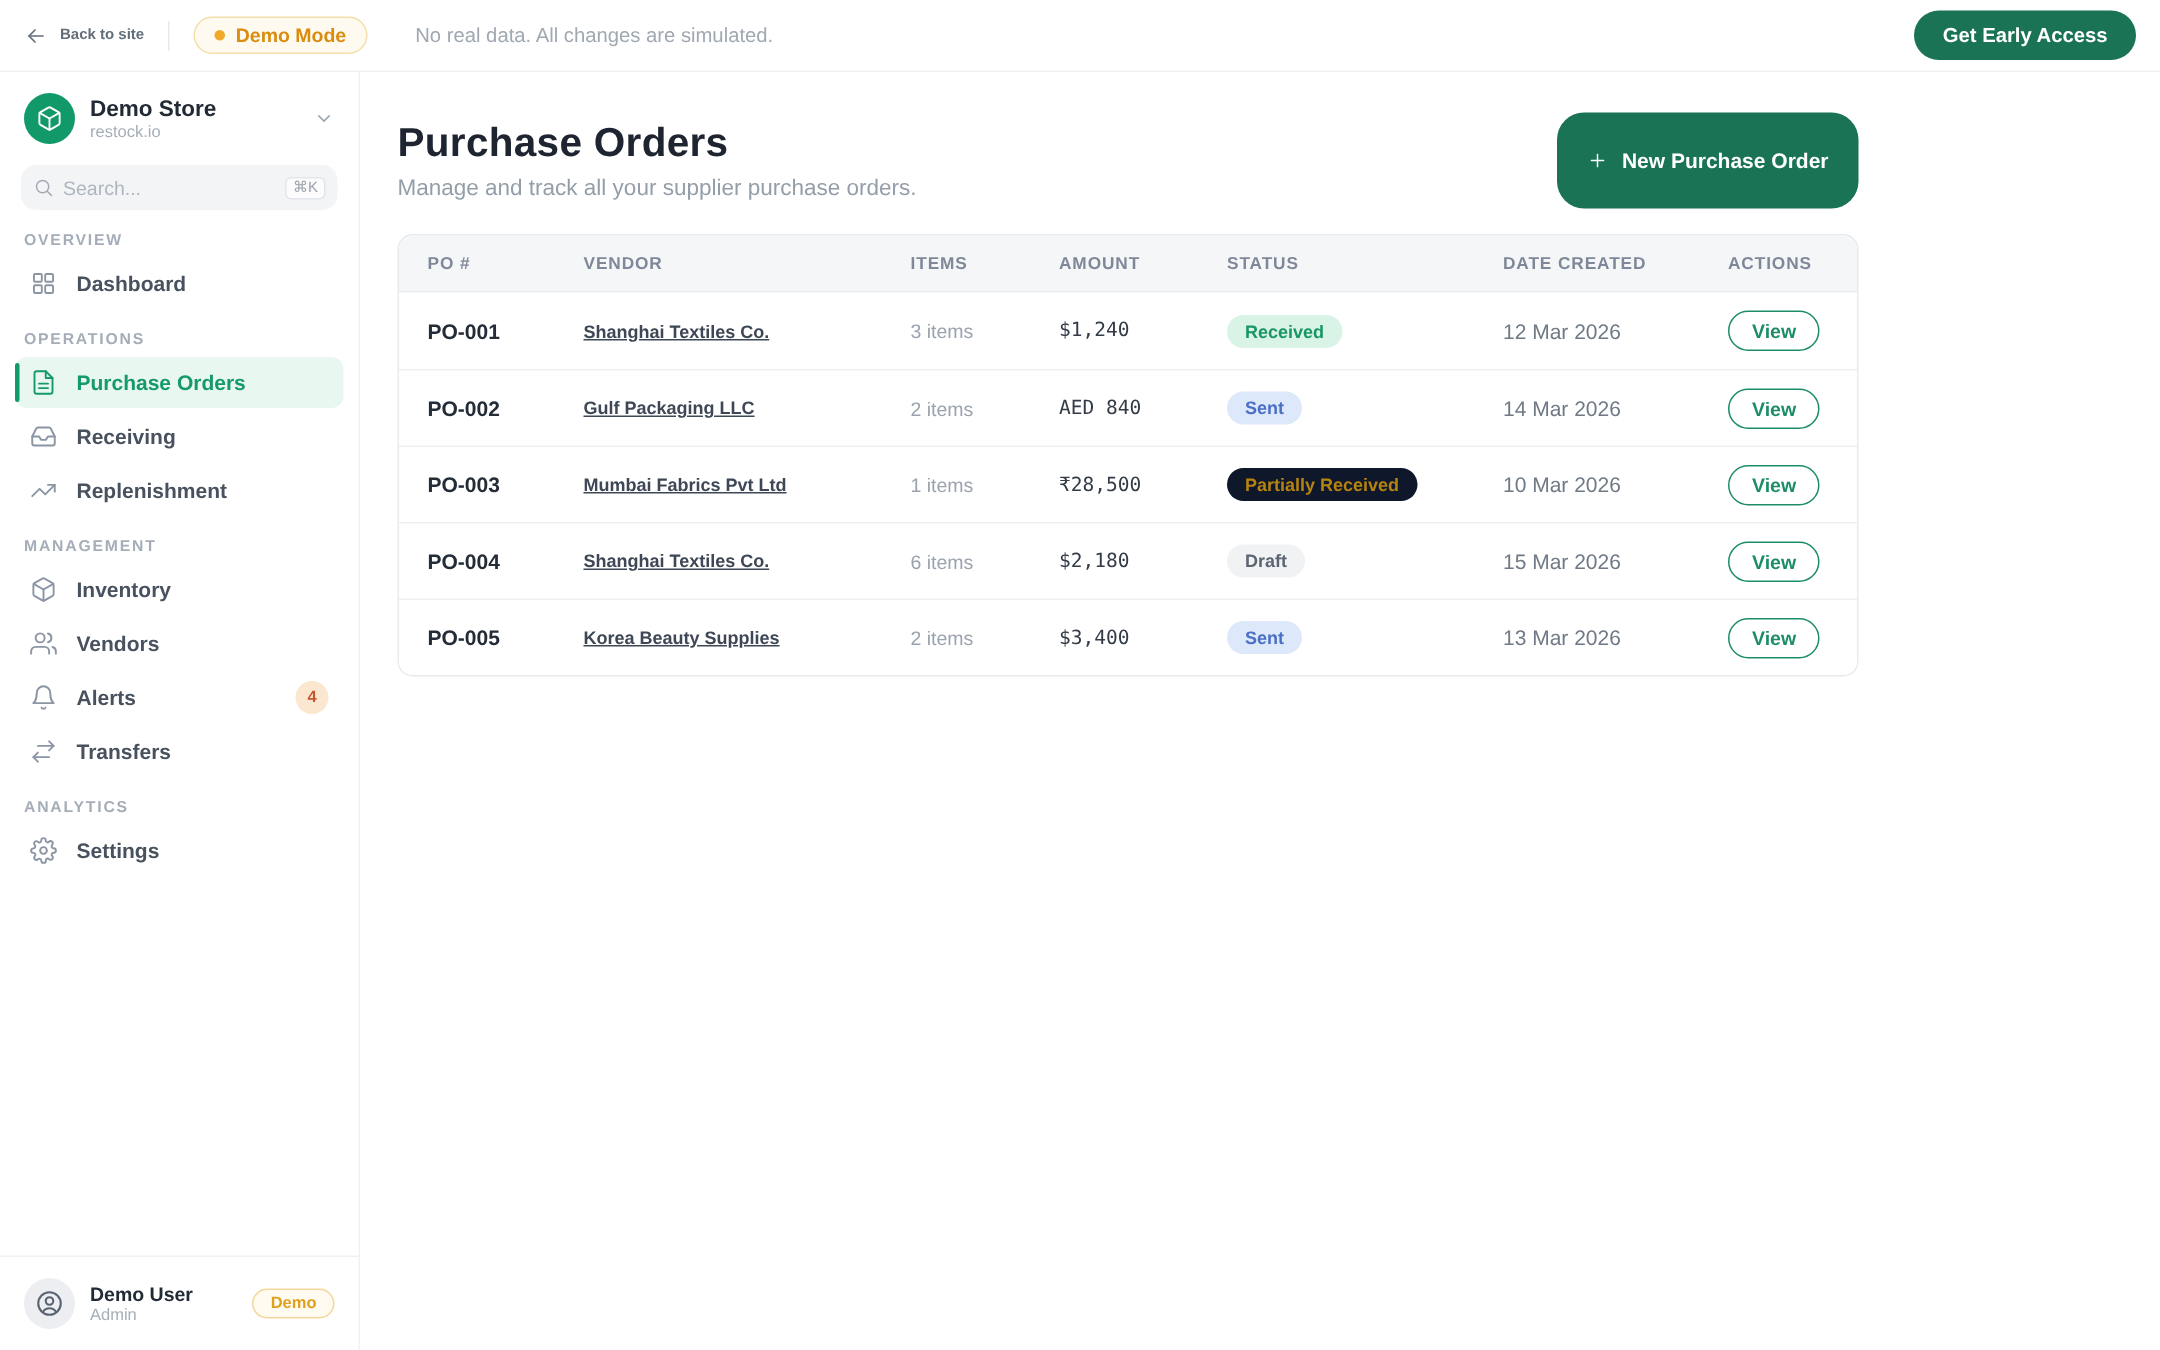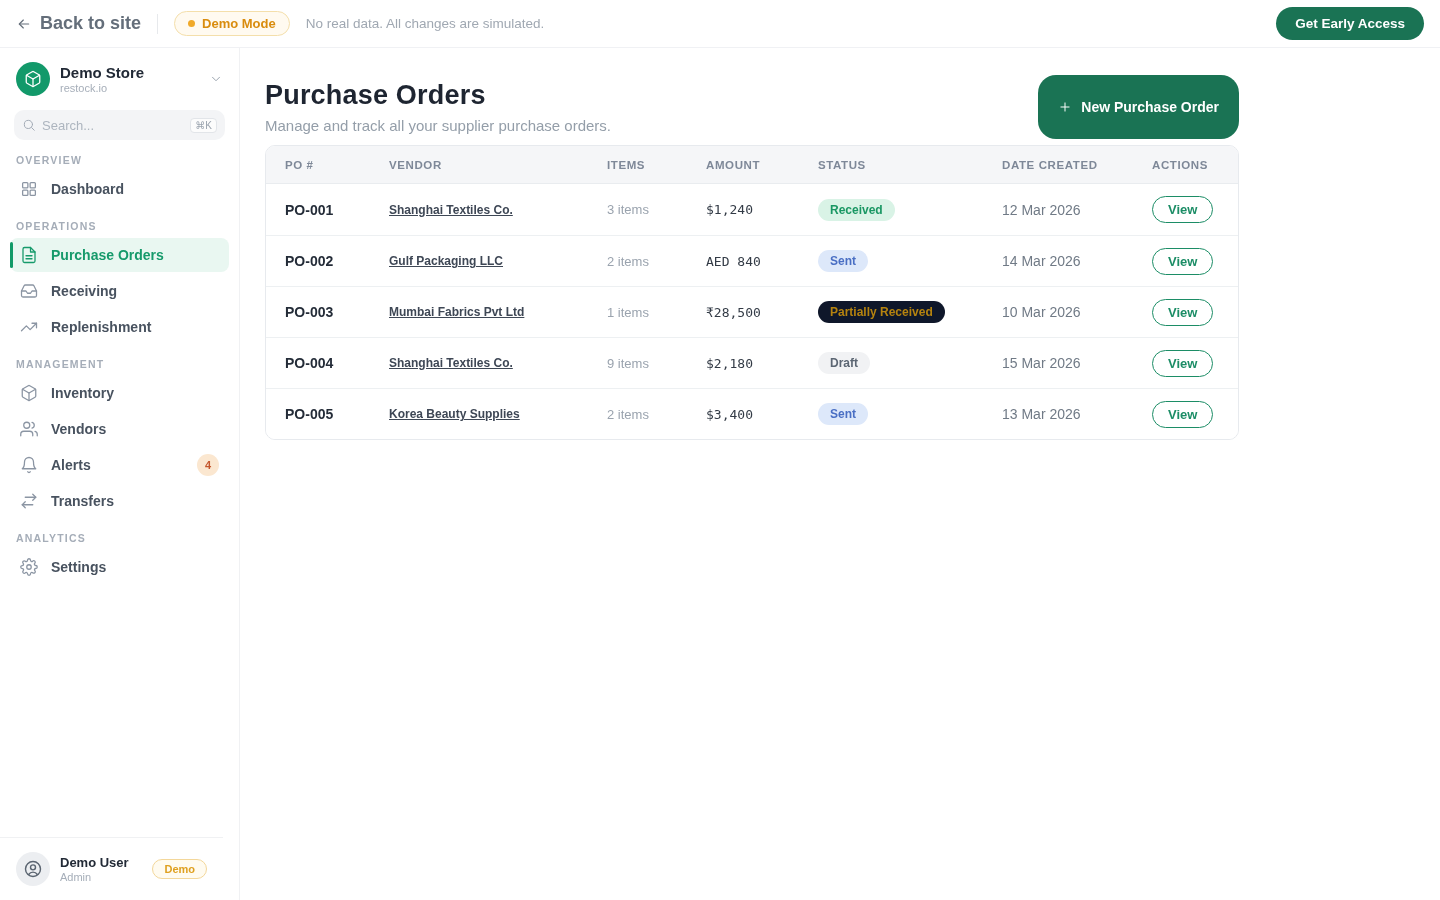--- a/index.html
+++ b/index.html
@@ -2,29 +2,29 @@
 <html><head>
 <meta charset="utf-8">
 <style>
   * { margin:0; padding:0; box-sizing:border-box; }
   html,body { width:1440px; height:900px; background:#ffffff; overflow:hidden;
     font-family:"Liberation Sans","DejaVu Sans",sans-serif; color:#2a323e; }
 
   
   .topbar { position:fixed; top:0; left:0; width:1440px; height:48px; background:#fff;
     border-bottom:1px solid #f0f1f4; display:flex; align-items:center; padding:0 16px; z-index:10; }
-  .back-link { display:flex; align-items:center; gap:8px; color:#646e7a; font-size:18px;
+  .back-link { display:flex; align-items:center; gap:8px; color:#646e7a; font-size:10px;
     font-weight:600; cursor:pointer; }
   .back-link svg { width:16px; height:16px; }
   .tb-divider { width:1px; height:20px; background:#e7e9ec; margin:0 16px; }
   .demo-mode-badge { display:flex; align-items:center; gap:7px; background:#fffaf0;
     border:1px solid #f4dfab; color:#d98c0e; font-size:13px; font-weight:700;
     border-radius:14px; padding:4px 13px; }
   .demo-mode-badge .dot { width:7px; height:7px; border-radius:50%; background:#f0a929; }
-  .tb-notice { margin-left:16px; color:#a0a8b2; font-size:13.5px; }
+  .tb-notice { margin-left:32px; color:#a0a8b2; font-size:13.5px; }
   .cta-btn { margin-left:auto; background:#1a7354; color:#fff; border:none; font-size:13.5px;
     font-weight:700; border-radius:17px; padding:9px 19px; cursor:pointer;
     font-family:inherit; }
 
   
   .sidebar { position:fixed; top:48px; left:0; bottom:0; width:240px; background:#fff;
     border-right:1px solid #f0f1f3; }
   .store-header { display:flex; align-items:center; gap:10px; padding:14px 16px 10px; cursor:pointer; }
   .store-logo { width:34px; height:34px; border-radius:50%; background:#12996a; display:flex;
     align-items:center; justify-content:center; flex:none; }
@@ -50,42 +50,42 @@
     position:relative; }
   .nav-item svg { width:18px; height:18px; color:#8b95a3; flex:none; }
   .nav-item.active { background:#e9f7f1; color:#169a6b; }
   .nav-item.active svg { color:#169a6b; }
   .nav-item.active::before { content:""; position:absolute; left:0; top:4px; bottom:4px;
     width:3px; border-radius:2px; background:#129a68; }
   .nav-badge { margin-left:auto; width:22px; height:22px; border-radius:50%; background:#fbe7d0;
     color:#c4572e; font-size:11px; font-weight:700; display:flex; align-items:center;
     justify-content:center; }
 
-  .sidebar-footer { position:absolute; left:0; right:16px; bottom:0; border-top:1px solid #f0f1f3;
+  .sidebar-footer { position:absolute; left:0; right:0; bottom:0; border-top:1px solid #f0f1f3;
     padding:14px 16px; display:flex; align-items:center; gap:10px; cursor:pointer; }
   .user-avatar { width:34px; height:34px; border-radius:50%; background:#eceef1; color:#5a markets; color:#5a6470;
     display:flex; align-items:center; justify-content:center; flex:none; }
   .user-avatar svg { width:20px; height:20px; }
   .user-name { font-size:13px; font-weight:700; color:#222a36; line-height:16px; }
   .user-role { font-size:11px; color:#a6aeb9; }
   .user-demo-badge { margin-left:auto; font-size:11px; font-weight:700; color:#dfa020;
     background:#fffbf0; border:1px solid #f3d79a; border-radius:12px; padding:3px 11px; }
 
   
   .main { position:absolute; top:48px; left:240px; right:0; bottom:0; background:#fff; }
   .main-inner { width:974px; margin:27px 0 0 25px; }
   .page-head { display:flex; align-items:center; justify-content:space-between; }
   .page-title { font-size:27px; font-weight:700; color:#1e2531; letter-spacing:0.2px; }
   .page-subtitle { font-size:15px; color:#949ea9; margin-top:6px; }
   .new-po-btn { display:flex; align-items:center; gap:9px; background:#1a7354; color:#fff;
     border:none; font-size:14px; font-weight:700; border-radius:18px; padding:24px 20px;
     cursor:pointer; font-family:inherit; }
   .new-po-btn svg { width:14px; height:14px; }
 
-  .po-table { margin-top:6px; border:1px solid #e7eaee; border-radius:10px; overflow:hidden; }
+  .po-table { margin-top:17px; border:1px solid #e7eaee; border-radius:10px; overflow:hidden; }
   .t-row { display:grid; grid-template-columns:104px 218px 99px 112px 184px 150px 88px;
     align-items:center; padding-left:19px; }
   .t-head { height:38px; background:#f5f6f8; border-bottom:1px solid #e9ecef; }
   .t-head .th { font-size:11.5px; font-weight:700; letter-spacing:0.6px; color:#7e8898;
     text-transform:uppercase; }
   .t-body .t-row { height:51px; border-top:1px solid #edf0f2; background:#fff; }
   .t-body .t-row:first-child { border-top:none; }
   .cell-po { font-size:14px; font-weight:700; color:#242c38; }
   .cell-vendor { font-size:12px; color:#3e4755; font-weight:600;text-decoration:underline; }
   .cell-items { font-size:13px; color:#9aa3ae; }
@@ -323,21 +323,21 @@
             <div class="cell-vendor">Mumbai Fabrics Pvt Ltd</div>
             <div class="cell-items">1 items</div>
             <div class="cell-amount">₹28,500</div>
             <div><span class="pill pill-partial">Partially Received</span></div>
             <div class="cell-date">10 Mar 2026</div>
             <div><button class="view-btn">View</button></div>
           </div>
           <div class="t-row">
             <div class="cell-po">PO-004</div>
             <div class="cell-vendor">Shanghai Textiles Co.</div>
-            <div class="cell-items">9 items</div>
+            <div class="cell-items">6 items</div>
             <div class="cell-amount">$2,180</div>
             <div><span class="pill pill-draft">Draft</span></div>
             <div class="cell-date">15 Mar 2026</div>
             <div><button class="view-btn">View</button></div>
           </div>
           <div class="t-row">
             <div class="cell-po">PO-005</div>
             <div class="cell-vendor">Korea Beauty Supplies</div>
             <div class="cell-items">2 items</div>
             <div class="cell-amount">$3,400</div>

